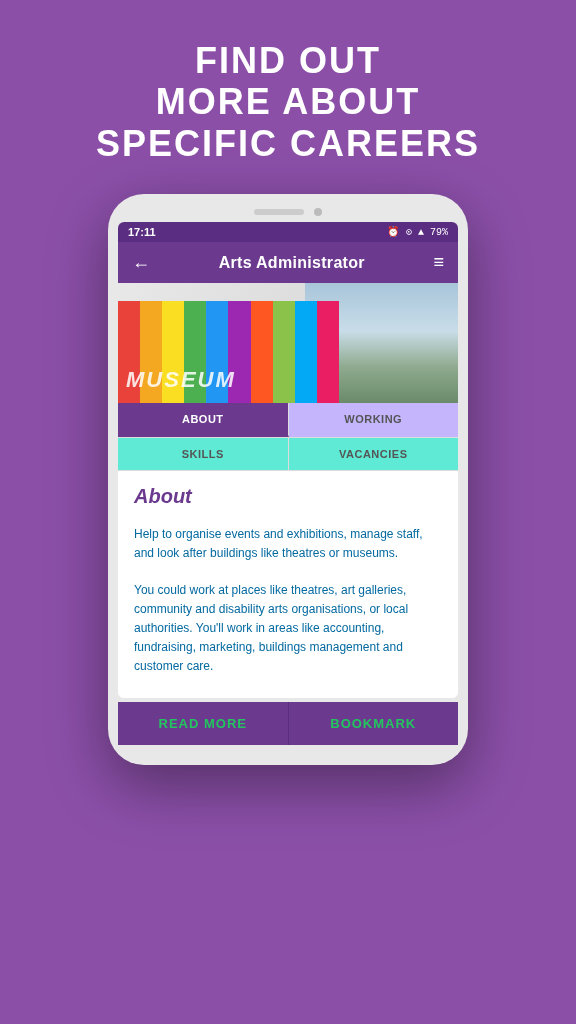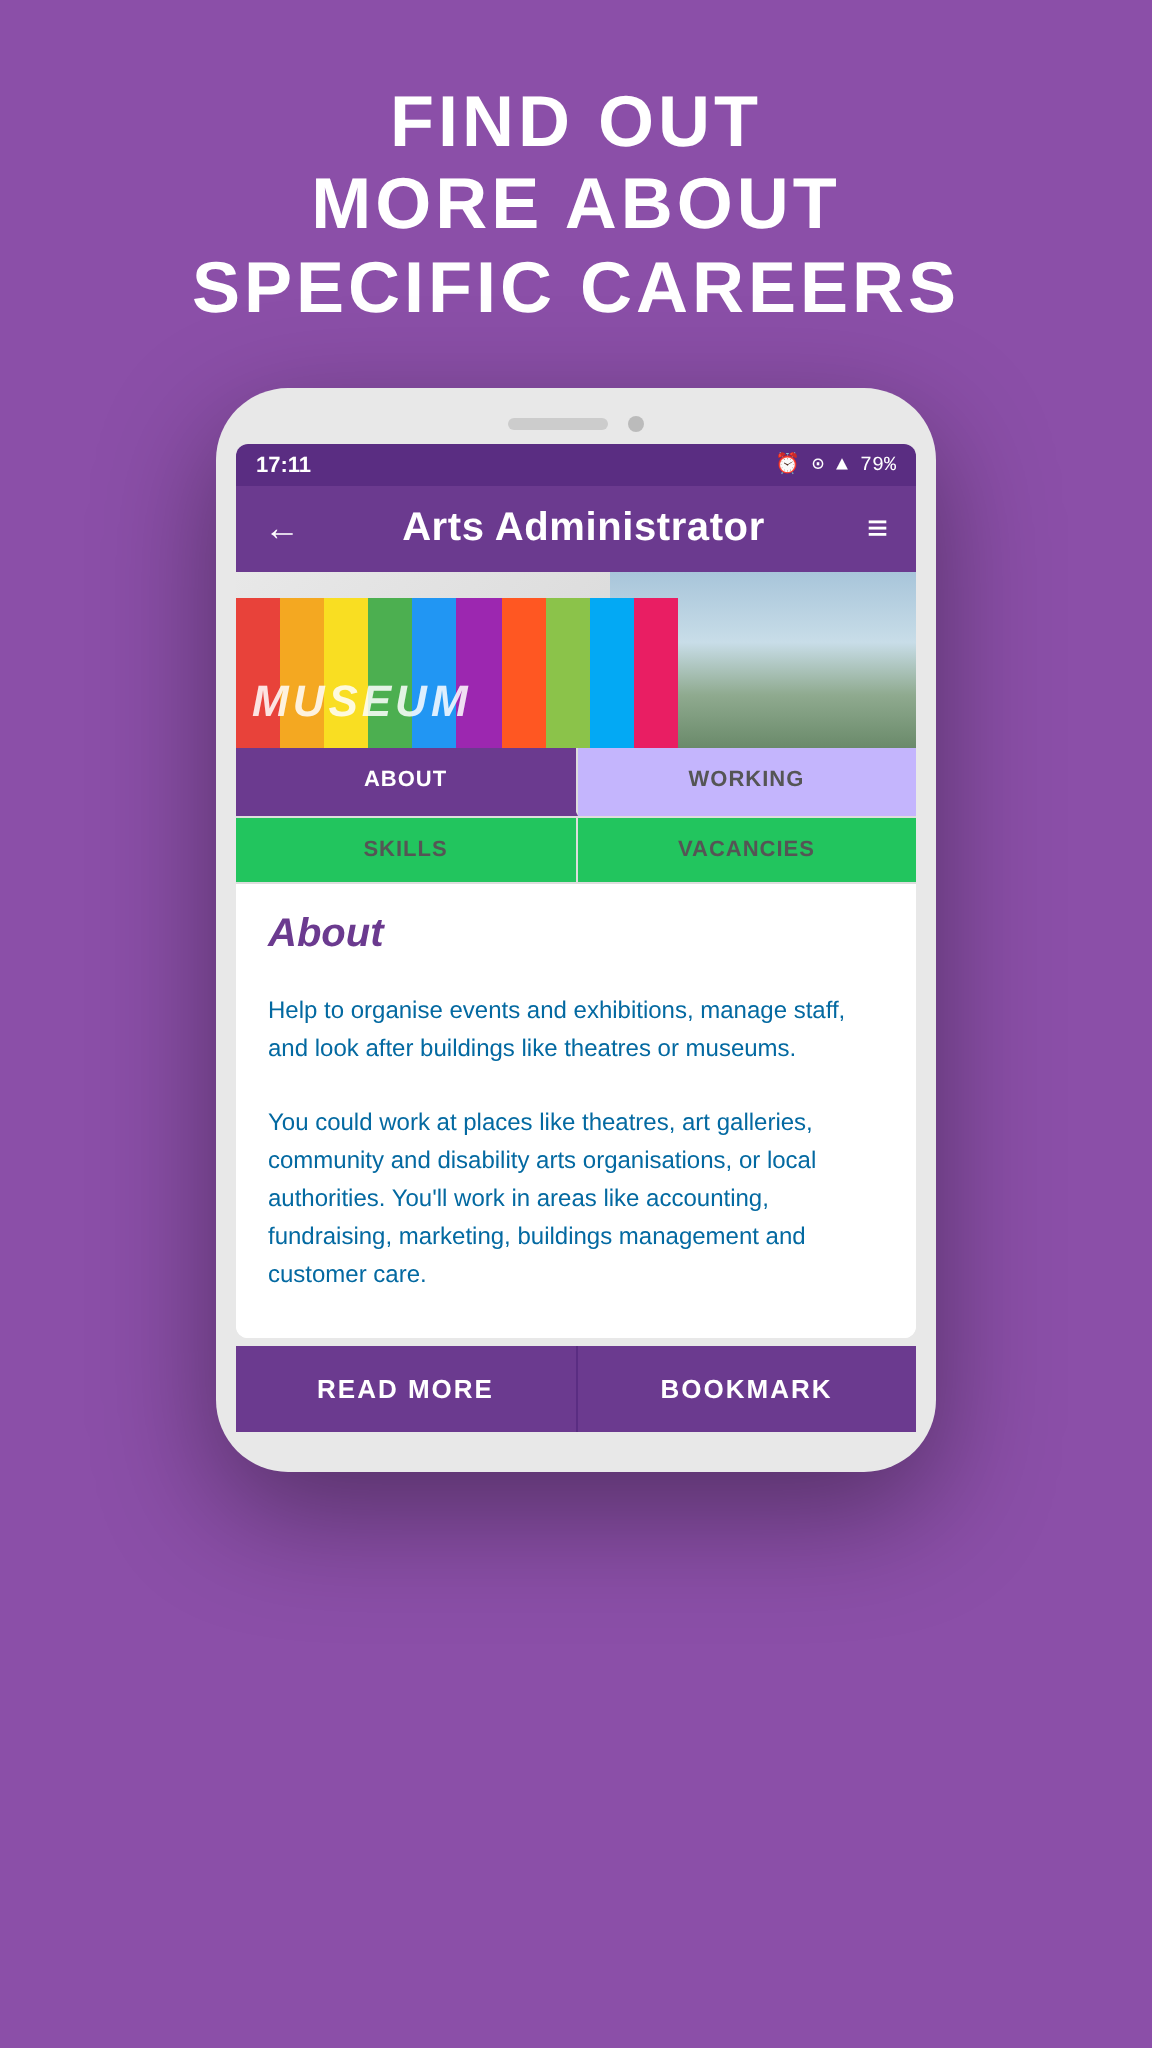--- a/index.html
+++ b/index.html
@@ -89,33 +89,33 @@
     
     .app-header {
       background: #6b3a8f;
       color: white;
       display: flex;
       align-items: center;
       justify-content: space-between;
       padding: 10px 14px;
     }
     .app-header .title {
-      font-size: 20px;
+      font-size: 16px;
       font-weight: 600;
       letter-spacing: 0.3px;
     }
     .header-icon {
       font-size: 18px;
       cursor: pointer;
     }
 
     
     .hero-image {
       width: 100%;
-      height: 88px;
+      height: 120px;
       background: linear-gradient(135deg, #e8e8e8 0%, #d0d0d0 100%);
       position: relative;
       overflow: hidden;
     }
     
     .museum-wall {
       position: absolute;
       bottom: 0;
       left: 0;
       width: 65%;
@@ -184,21 +184,21 @@
     }
     .tab2 {
       flex: 1;
       padding: 10px 4px;
       text-align: center;
       font-size: 11px;
       font-weight: 700;
       letter-spacing: 0.5px;
       text-transform: uppercase;
       color: #555;
-      background: #22c55e;
+      background: #5eead4;
       border-right: 1px solid #ddd;
       cursor: pointer;
     }
     .tab2:last-child { border-right: none; }
 
     
     .content-area {
       padding: 14px 16px 10px 16px;
       background: white;
       flex: 1;
@@ -220,21 +220,21 @@
 
     
     .bottom-bar {
       width: 340px;
       display: flex;
       margin-top: 4px;
     }
     .bottom-btn {
       flex: 1;
       background: #6b3a8f;
-      color: #ffffff;
+      color: #22c55e;
       font-size: 13px;
       font-weight: 800;
       letter-spacing: 1px;
       text-align: center;
       padding: 14px 0;
       text-transform: uppercase;
       cursor: pointer;
     }
     .bottom-btn:first-child {
       border-right: 1px solid #5a2d82;

